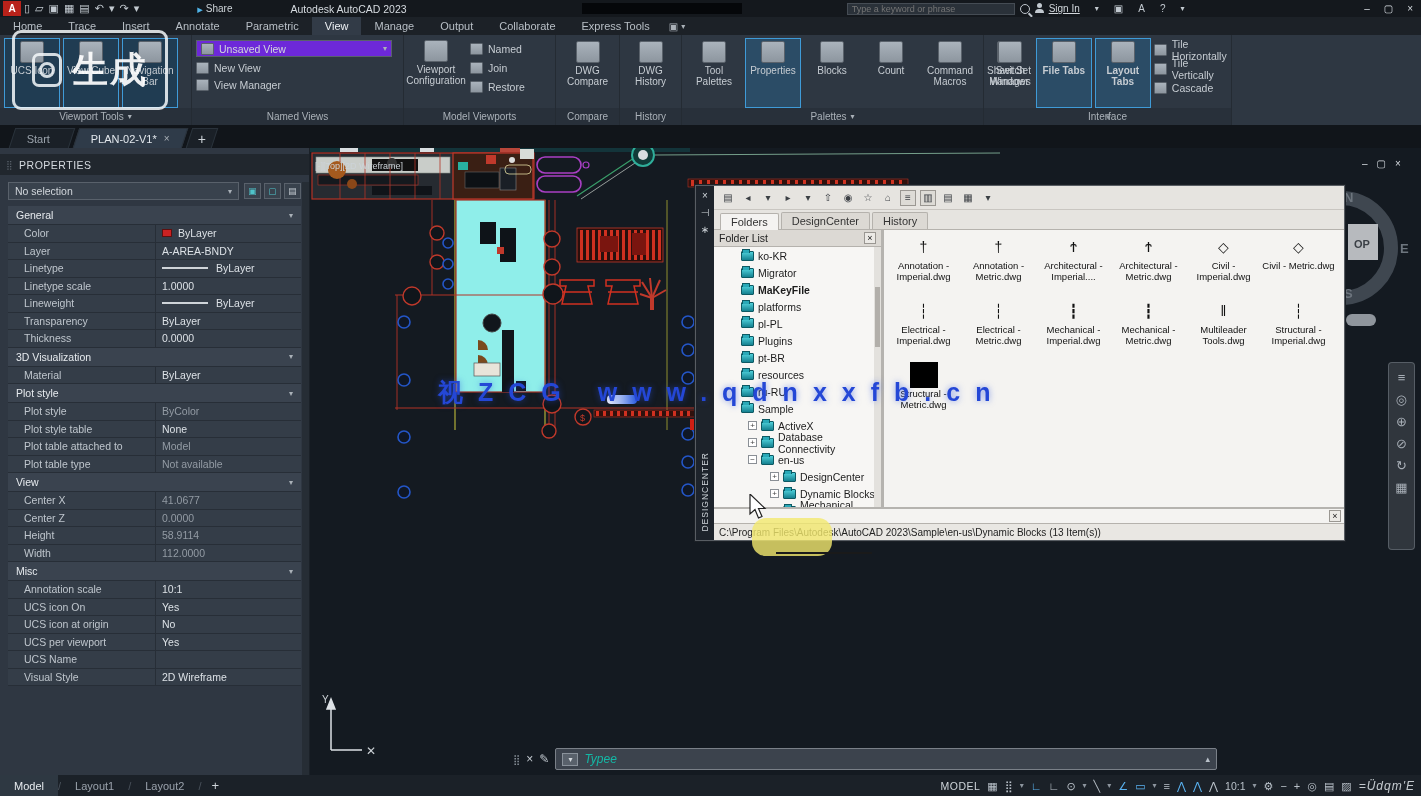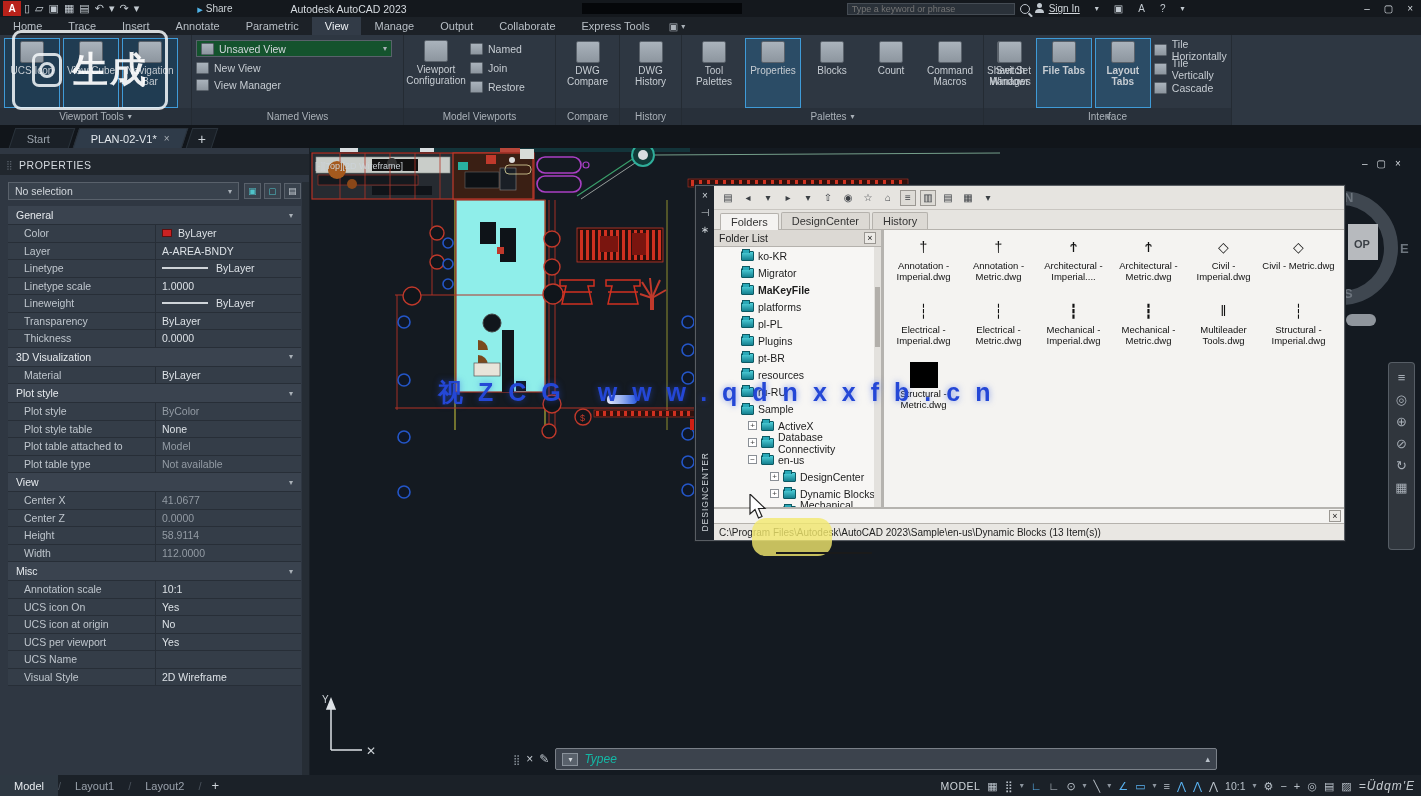--- a/index.html
+++ b/index.html
@@ -35,21 +35,21 @@
   .ribbon{position:absolute;left:0;top:35px;width:1421px;height:90px;background:#2e3742;display:flex;}
   .rpanel{border-right:1px solid #242b33;display:flex;flex-direction:column;height:90px;}
   .rbody{flex:1;display:flex;padding:3px 4px 0 4px;gap:3px;}
   .rtitle{height:17px;background:#28303a;color:#aab1b8;font-size:10px;display:flex;align-items:center;justify-content:center;gap:4px;}
   .rbig{width:56px;display:flex;flex-direction:column;align-items:center;text-align:center;color:#c6ccd2;font-size:10px;line-height:11px;padding-top:2px;border:1px solid transparent;}
   .rbig .ricon{width:24px;height:22px;background:linear-gradient(180deg,#aab3bc,#8d969f);border:1px solid #5a626b;margin-bottom:2px;border-radius:2px;}
   .rbig.sel{border:1px solid #3f9bd8;background:#203c52;}
   .rbig.active{border:1px solid #3f9bd8;background:#2b4c66;}
   .ricon.sm{width:13px;height:12px;background:linear-gradient(180deg,#aab3bc,#8d969f);border:1px solid #5a626b;display:inline-block;border-radius:1px;flex:none;}
   .nv{flex-direction:column;gap:2px;padding-top:5px;}
-  .nvdrop{width:196px;height:17px;background:#14532d;border:1px solid #59616b;display:flex;align-items:center;gap:5px;font-size:10.5px;color:#d2d7dc;padding:0 4px;}
+  .nvdrop{width:196px;height:17px;background:#6d28d9;border:1px solid #59616b;display:flex;align-items:center;gap:5px;font-size:10.5px;color:#d2d7dc;padding:0 4px;}
   .nvdrop .caret{margin-left:auto;}
   .rrow{display:flex;align-items:center;gap:5px;font-size:10.5px;color:#c6ccd2;height:17px;}
   .mvwrap{display:flex;gap:6px;padding-top:2px;}
   .mvcol{display:flex;flex-direction:column;gap:2px;padding-top:3px;}
   .caret{font-size:8px;color:#aab1b8;}
   .mini-grid{display:grid;grid-template-columns:15px 15px;gap:3px;padding-top:4px;}
   .mini{width:14px;height:13px;background:linear-gradient(180deg,#a7b0b9,#89929b);border:1px solid #565e67;border-radius:1px;}
   .mini.sel{outline:1px solid #3f9bd8;}
   .ribbon-end-caret{position:absolute;left:1106px;top:112px;font-size:9px;color:#8d959e;}
 
@@ -990,21 +990,21 @@
                 </span>
               </div>
               <div class="trow ind1">
                 <span class="trow-inner" style="display:flex;align-items:center;gap:4px;">
                   <span class="exp"></span>
                   <span class="folder"></span>
                   <span>ru-RU</span>
                 </span>
               </div>
               <div class="trow ind1">
-                <span class="trow-inner" style="display:flex;align-items:flex-end;gap:4px;">
+                <span class="trow-inner" style="display:flex;align-items:flex-start;gap:4px;">
                   <span class="exp"></span>
                   <span class="folder"></span>
                   <span>Sample</span>
                 </span>
               </div>
               <div class="trow ind2">
                 <span class="trow-inner" style="display:flex;align-items:center;gap:4px;">
                   <span class="exp plus"></span>
                   <span class="folder"></span>
                   <span>ActiveX</span>

